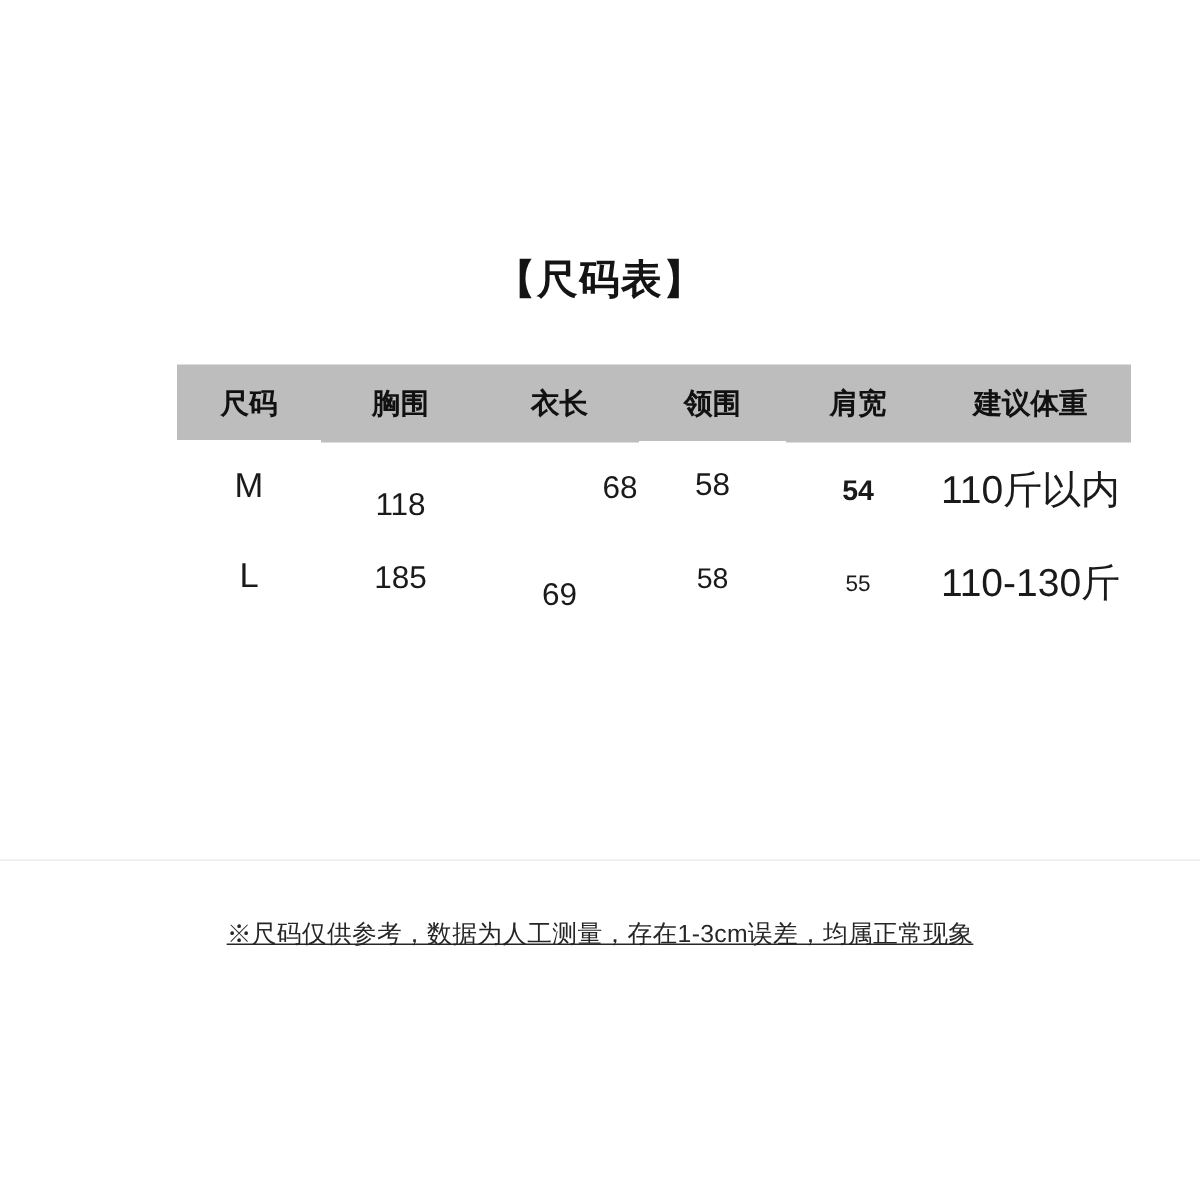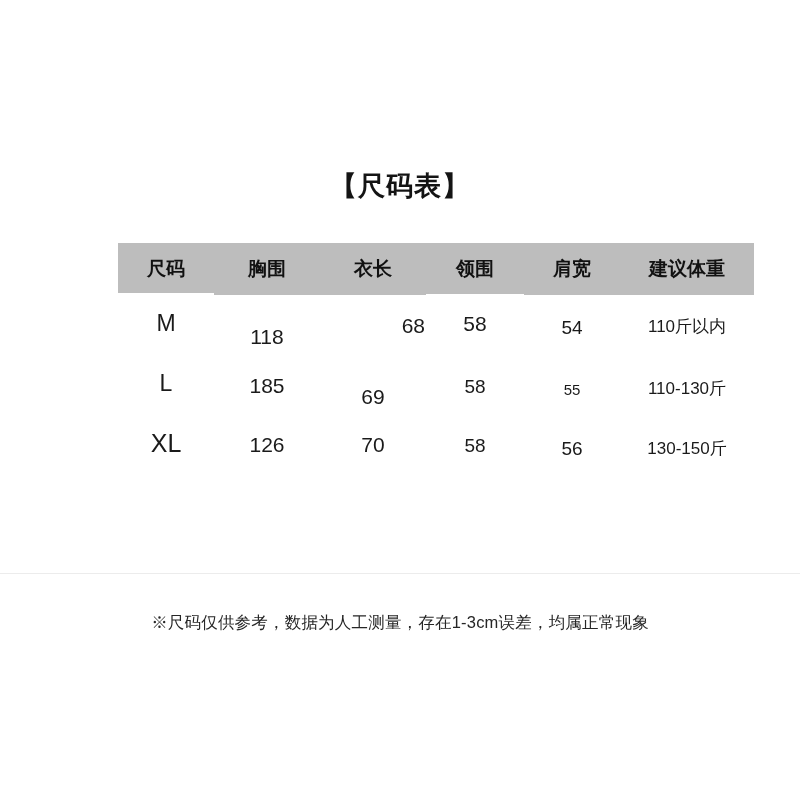--- a/index.html
+++ b/index.html
@@ -58,28 +58,28 @@
     text-align: center;
     vertical-align: middle;
     color: #1a1a1a;
     border: none;
     background: #ffffff;
   }
   table.size-table tbody td.col-size {
     font-size: 23px;
   }
   table.size-table tbody td.col-weight {
-    font-size: 17px;
+    font-size: 26px;
   }
   
   tbody tr:nth-child(1) td.col-size     { position: relative; top: -2px; }
   tbody tr:nth-child(1) td.col-chest    { position: relative; top: 12px; }
   tbody tr:nth-child(1) td.col-length   { position: relative; top: 1px; text-align: right; }
   tbody tr:nth-child(1) td.col-collar   { position: relative; top: -1px; }
-  tbody tr:nth-child(1) td.col-shoulder { position: relative; top: 3px; font-size: 19px; }
+  tbody tr:nth-child(1) td.col-shoulder { position: relative; top: 3px; font-size: 19px; font-weight: bold; }
   tbody tr:nth-child(1) td.col-weight   { position: relative; top: 1px; }
 
   tbody tr:nth-child(2) td.col-size     { position: relative; top: -2px; }
   tbody tr:nth-child(2) td.col-chest    { position: relative; top: 1px; }
   tbody tr:nth-child(2) td.col-length   { position: relative; top: 12px; }
   tbody tr:nth-child(2) td.col-collar   { position: relative; top: 2px; font-size: 19px; }
   tbody tr:nth-child(2) td.col-shoulder { position: relative; top: 4px; font-size: 15px; }
   tbody tr:nth-child(2) td.col-weight   { position: relative; top: 3px; }
 
   tbody tr:nth-child(3) td.col-size     { position: relative; top: -2px; font-size: 25px; }
@@ -106,20 +106,21 @@
   }
   .footnote {
     position: absolute;
     top: 612px;
     left: 0;
     width: 800px;
     text-align: center;
     font-size: 16.5px;
     color: #262626;
     letter-spacing: 0.2px;
+    text-decoration: underline;
   }
 </style>
 </head>
 <body>
 
 <div class="page">
 
   <div class="title">【尺码表】</div>
 
   <div class="table-wrap">
@@ -144,28 +145,20 @@
           <td class="col-weight">110斤以内</td>
         </tr>
         <tr>
           <td class="col-size">L</td>
           <td class="col-chest">185</td>
           <td class="col-length">69</td>
           <td class="col-collar">58</td>
           <td class="col-shoulder">55</td>
           <td class="col-weight">110-130斤</td>
         </tr>
-        <tr>
-          <td class="col-size">XL</td>
-          <td class="col-chest">126</td>
-          <td class="col-length">70</td>
-          <td class="col-collar">58</td>
-          <td class="col-shoulder">56</td>
-          <td class="col-weight">130-150斤</td>
-        </tr>
       </tbody>
     </table>
   </div>
 
   <div class="divider"></div>
 
   <div class="footnote">※尺码仅供参考，数据为人工测量，存在1-3cm误差，均属正常现象</div>
 
 </div>
 

